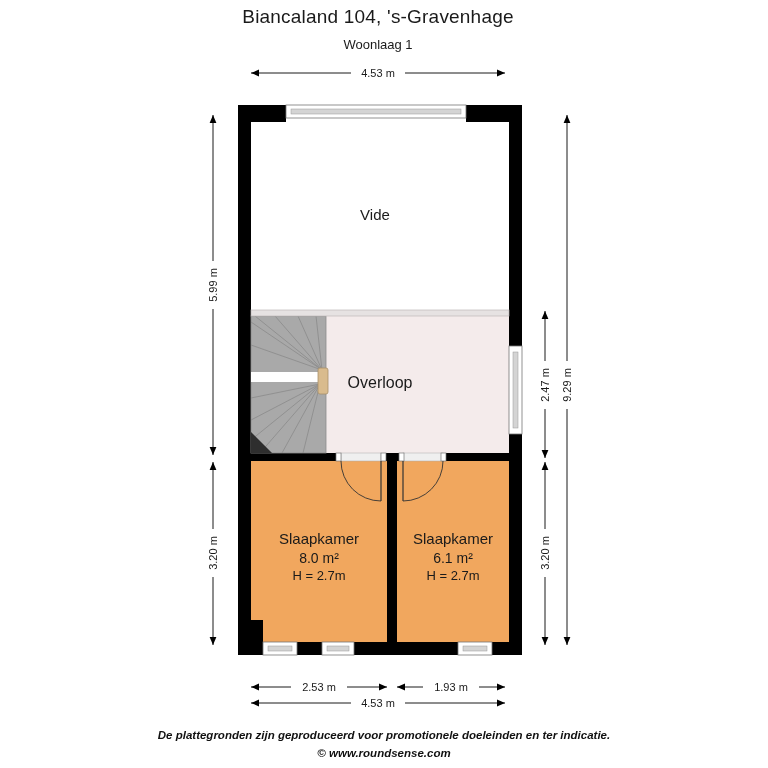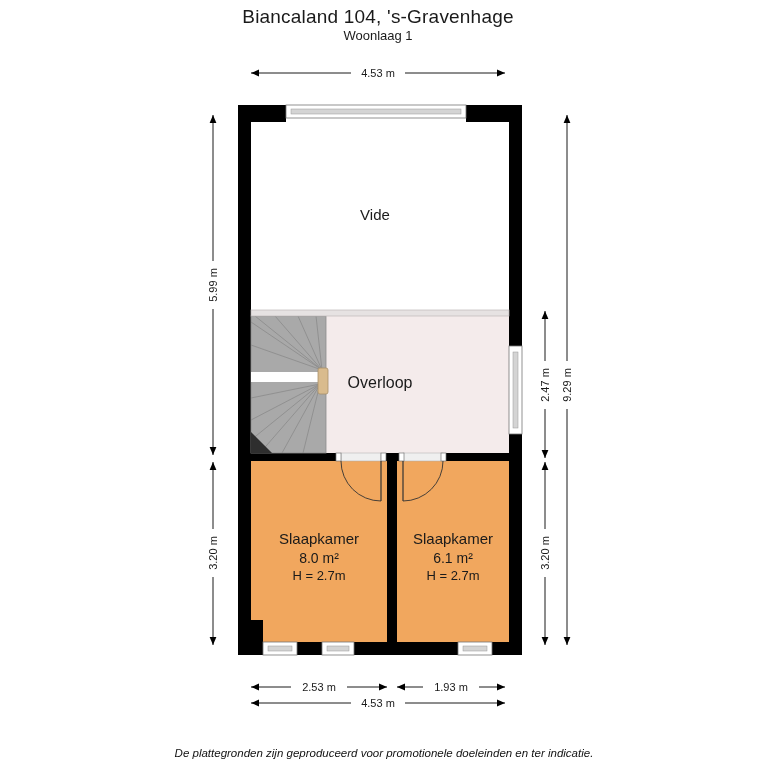--- a/index.html
+++ b/index.html
@@ -2,33 +2,33 @@
 <html><head>
 <meta charset="utf-8">
 <style>
   html, body { margin: 0; padding: 0; background: #ffffff; }
   body {
     width: 768px; height: 768px; position: relative; overflow: hidden;
     font-family: "Liberation Sans", sans-serif; color: #1a1a1a;
   }
   .header { position: absolute; top: 6px; left: 0; width: 756px; text-align: center; }
   .title { font-size: 19px; font-weight: 400; letter-spacing: 0.2px; }
-  .subtitle { font-size: 13px; margin-top: 0; }
+  .subtitle { font-size: 13px; margin-top: 9px; }
   .plan-wrap { position: absolute; top: 0; left: 0; width: 768px; height: 768px; }
   svg text { font-family: "Liberation Sans", sans-serif; fill: #1a1a1a; }
   .dim-text { font-size: 11px; }
   .room-label { font-size: 15px; }
   .room-label-lg { font-size: 16px; }
   .room-area { font-size: 14px; }
   .room-h { font-size: 13px; }
   .dim-line { stroke: #000; stroke-width: 0.9; }
   .wall { fill: #000; }
   .footer {
     position: absolute; left: 0; bottom: 6px; width: 768px; text-align: center;
-    font-style: italic; font-size: 11.5px; line-height: 18px; color: #111;
+    font-style: italic; font-size: 11.5px; line-height: 18px; color: #111; font-weight: bold;
   }
 </style>
 </head>
 <body>
 
 <div class="header">
   <div class="title">Biancaland 104, 's-Gravenhage</div>
   <div class="subtitle">Woonlaag 1</div>
 </div>
 
@@ -193,13 +193,14 @@
       <line class="dim-line" x1="251" y1="703" x2="505" y2="703" marker-start="url(#arrow)" marker-end="url(#arrow)"></line>
       <rect x="351" y="695" width="54" height="15" fill="#fff"></rect>
       <text class="dim-text" x="378" y="707" text-anchor="middle">4.53 m</text>
     </g>
   </g>
 </svg>
 </div>
 
 <div class="footer">
   <div>De plattegronden zijn geproduceerd voor promotionele doeleinden en ter indicatie.</div>
+  <div>© www.roundsense.com</div>
 </div>
 
 </body></html>

